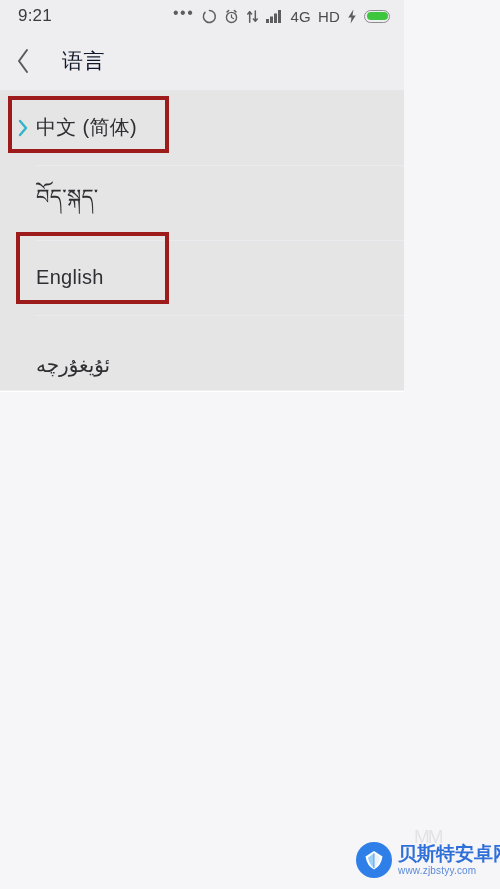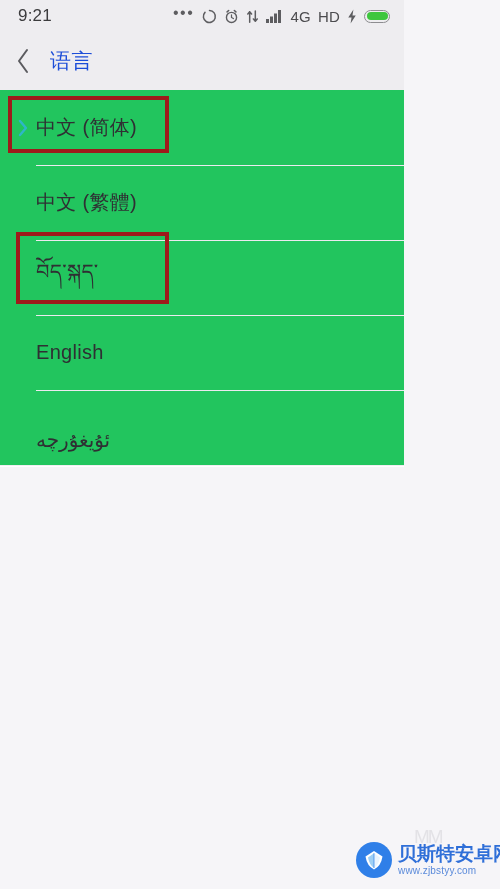--- a/index.html
+++ b/index.html
@@ -86,37 +86,37 @@
   .back-btn {
     width: 34px;
     height: 40px;
     display: flex;
     align-items: center;
     justify-content: flex-start;
     cursor: pointer;
   }
   .page-title {
     font-size: 21px;
-    color: #1d4ed8;
-    margin-left: 0;
+    color: #0f172a;
+    margin-left: 12px;
     letter-spacing: 0.5px;
   }
 
   
   .list {
     background: #ffffff;
     padding-bottom: 1px;
   }
   .row {
     position: relative;
     height: 75px;
     display: flex;
     align-items: center;
     padding-left: 36px;
-    background: #22c55e;
+    background: #e5e5e5;
     cursor: pointer;
   }
   .row + .row::before {
     content: "";
     position: absolute;
     left: 36px;
     right: 0;
     top: 0;
     height: 1px;
     background: #eceaef;
@@ -268,23 +268,20 @@
 
     <div class="row">
       <span class="sel-chevron">
         <svg width="14" height="20" viewBox="0 0 14 20">
           <path d="M4 3 L10 10 L4 17" fill="none" stroke="#2eb6c8" stroke-width="2.4" stroke-linecap="round" stroke-linejoin="round"></path>
         </svg>
       </span>
       <span class="row-label">中文 (简体)</span>
     </div>
 
-    <div class="row">
-      <span class="row-label">中文 (繁體)</span>
-    </div>
 
     <div class="row">
       <span class="row-label tibetan">བོད་སྐད་</span>
     </div>
 
     <div class="row">
       <span class="row-label">English</span>
     </div>
 
     <div class="row">

